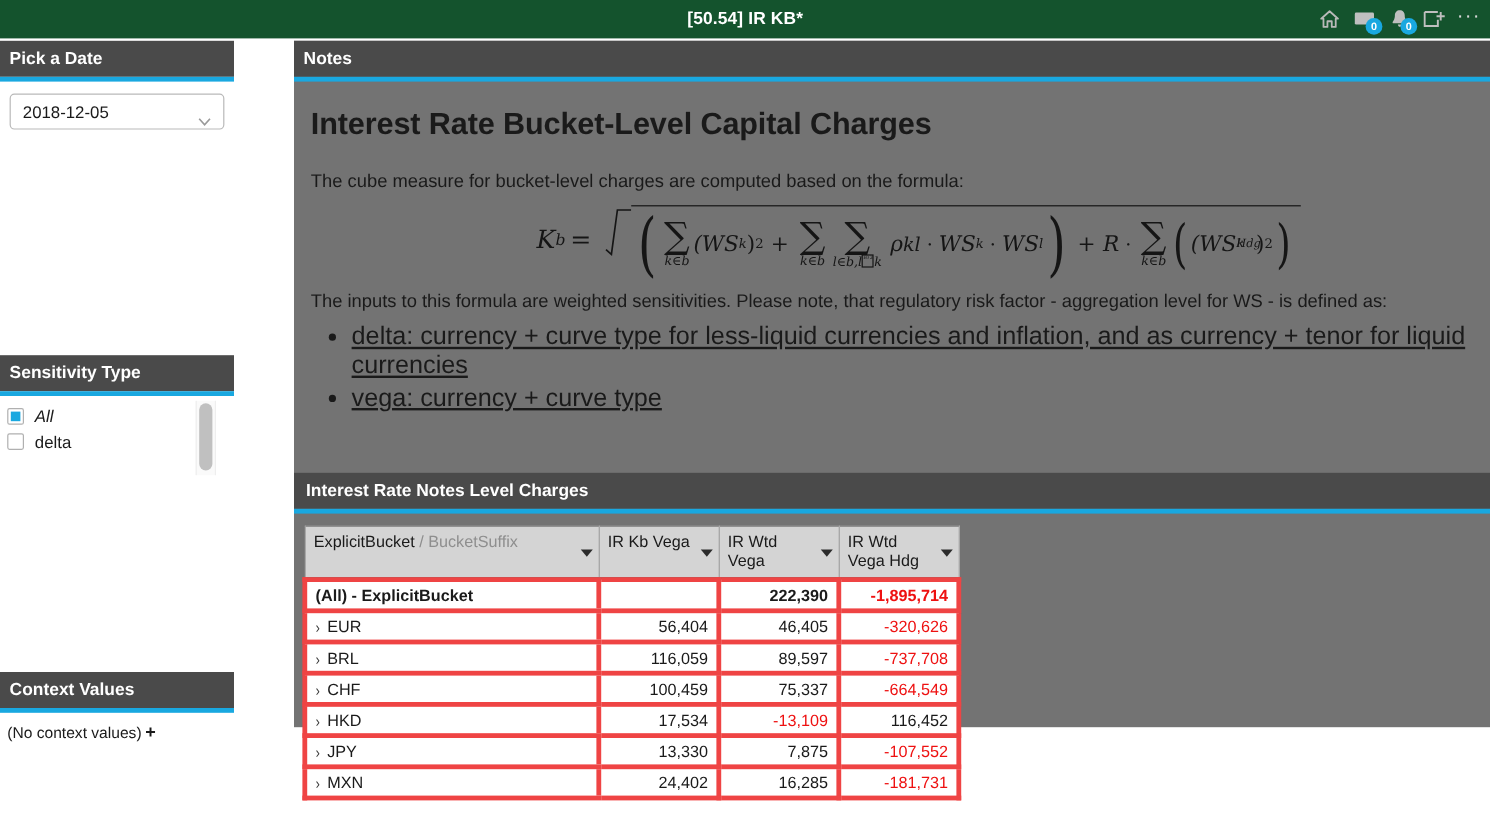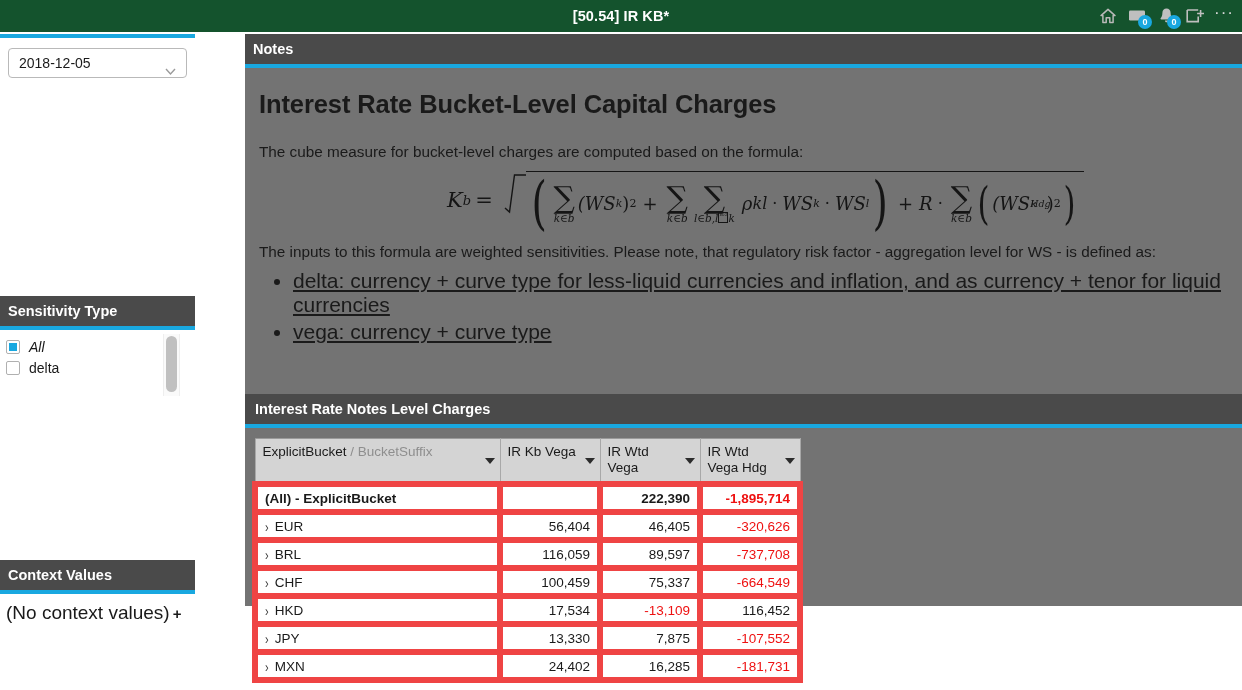--- a/index.html
+++ b/index.html
@@ -170,21 +170,21 @@
   }
   .sbar-thumb {
     position: absolute;
     left: 2px; top: 2px;
     width: 11px; height: 56px;
     border-radius: 6px;
     background: #c0c0c0;
   }
 
   .ctx-body { padding: 8px 0 0 6px; }
-  .ctx-text { font-size: 19px; color: #1a1a1a; text-align: right; }
+  .ctx-text { font-size: 13px; color: #1a1a1a; text-align: right; }
   .ctx-plus {
     font-size: 15px;
     font-weight: bold;
     color: #1a1a1a;
     margin-left: 3px;
   }
 
   
   .right-col {
     position: absolute;
@@ -332,21 +332,21 @@
   .th-sub { color: #8e8e8e; }
   .th-caret {
     position: absolute;
     right: 5px; top: 19px;
     width: 0; height: 0;
     border-left: 5px solid transparent;
     border-right: 5px solid transparent;
     border-top: 6px solid #2b2b2b;
   }
   table.grid td {
-    border: 6px solid #ef4444;
+    border: 4px solid #ef4444;
     height: 22px;
     padding: 0 7px;
     white-space: nowrap;
     background: #ffffff;
   }
   table.grid td.lbl { border-right: 1px solid #9c9c9c; }
   td.num { text-align: right; }
   tr.total td { font-weight: bold; }
   .neg { color: #ee1111; }
   .twisty {
@@ -393,20 +393,21 @@
           <path d="M14.6 2 L14.6 9 M11.1 5.5 L18.1 5.5" stroke="#bfbfbf" stroke-width="1.6"></path>
         </svg>
       </span>
 
       <span class="ti dots">···</span>
     </div>
   </div>
 
   <div class="left-col">
 
+    <div class="panel-header sec-head">Pick a Date</div>
     <div class="sec-rule cyan-rule"></div>
     <div class="date-wrap">
       <div class="date-select">
         <span>2018-12-05</span>
         <span class="date-chevron">
           <svg width="11" height="11" viewBox="0 0 11 11">
             <path d="M1 3 L5.5 8 L10 3" fill="none" stroke="#9a9a9a" stroke-width="1.4"></path>
           </svg>
         </span>
       </div>

